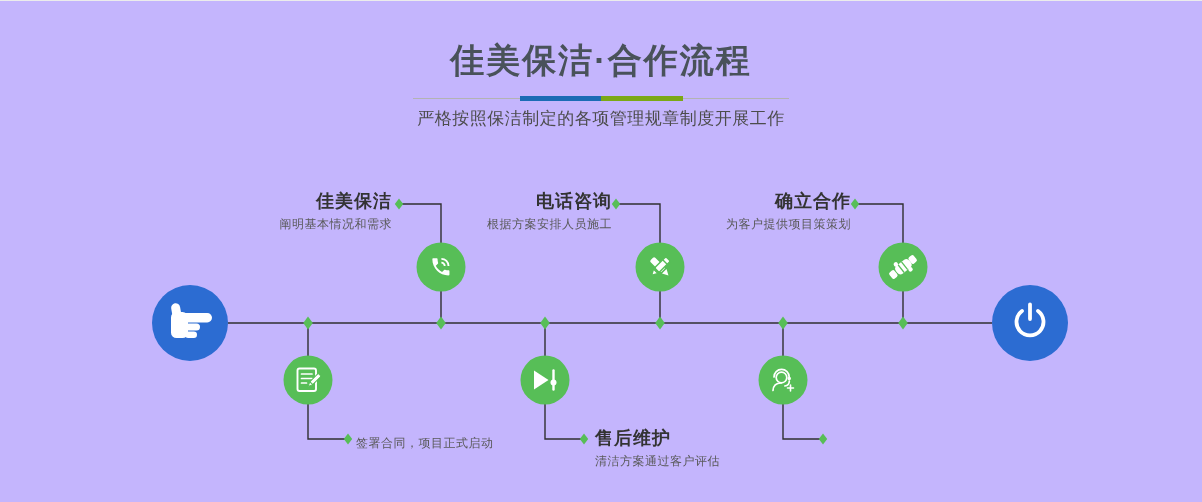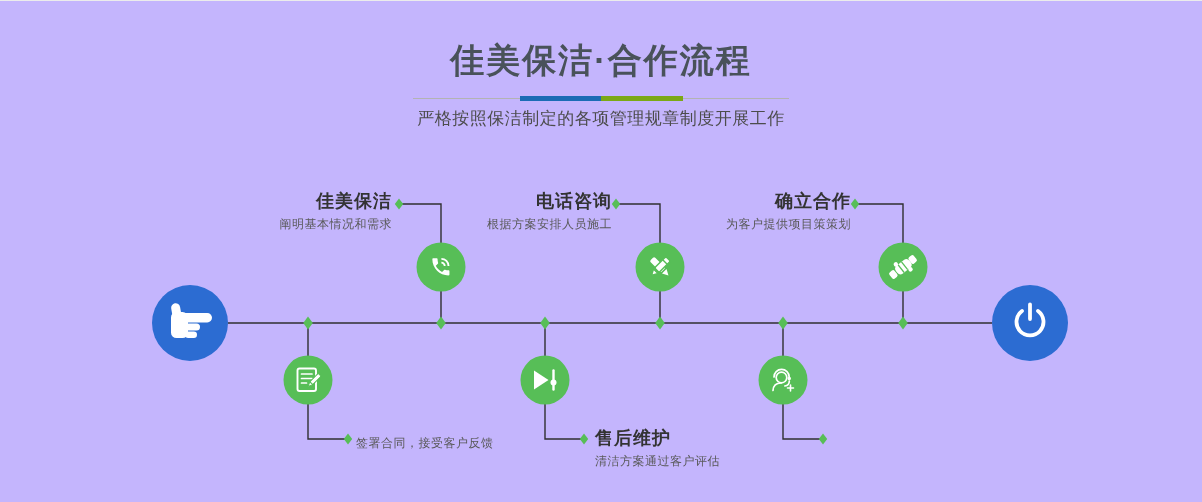--- a/index.html
+++ b/index.html
@@ -174,20 +174,20 @@
   <div class="step step-top" id="t2">
     <div class="step-title">电话咨询</div>
     <div class="step-desc">根据方案安排人员施工</div>
   </div>
   <div class="step step-top" id="t3">
     <div class="step-title">确立合作</div>
     <div class="step-desc">为客户提供项目策策划</div>
   </div>
 
   <div class="step step-bottom" id="b1">
-    <div class="step-desc">签署合同，接受客户反馈</div>
+    <div class="step-desc">签署合同，项目正式启动</div>
   </div>
   <div class="step step-bottom" id="b2">
     <div class="step-title">售后维护</div>
     <div class="step-desc">清洁方案通过客户评估</div>
   </div>
 
 </div>
 
 </body></html>

